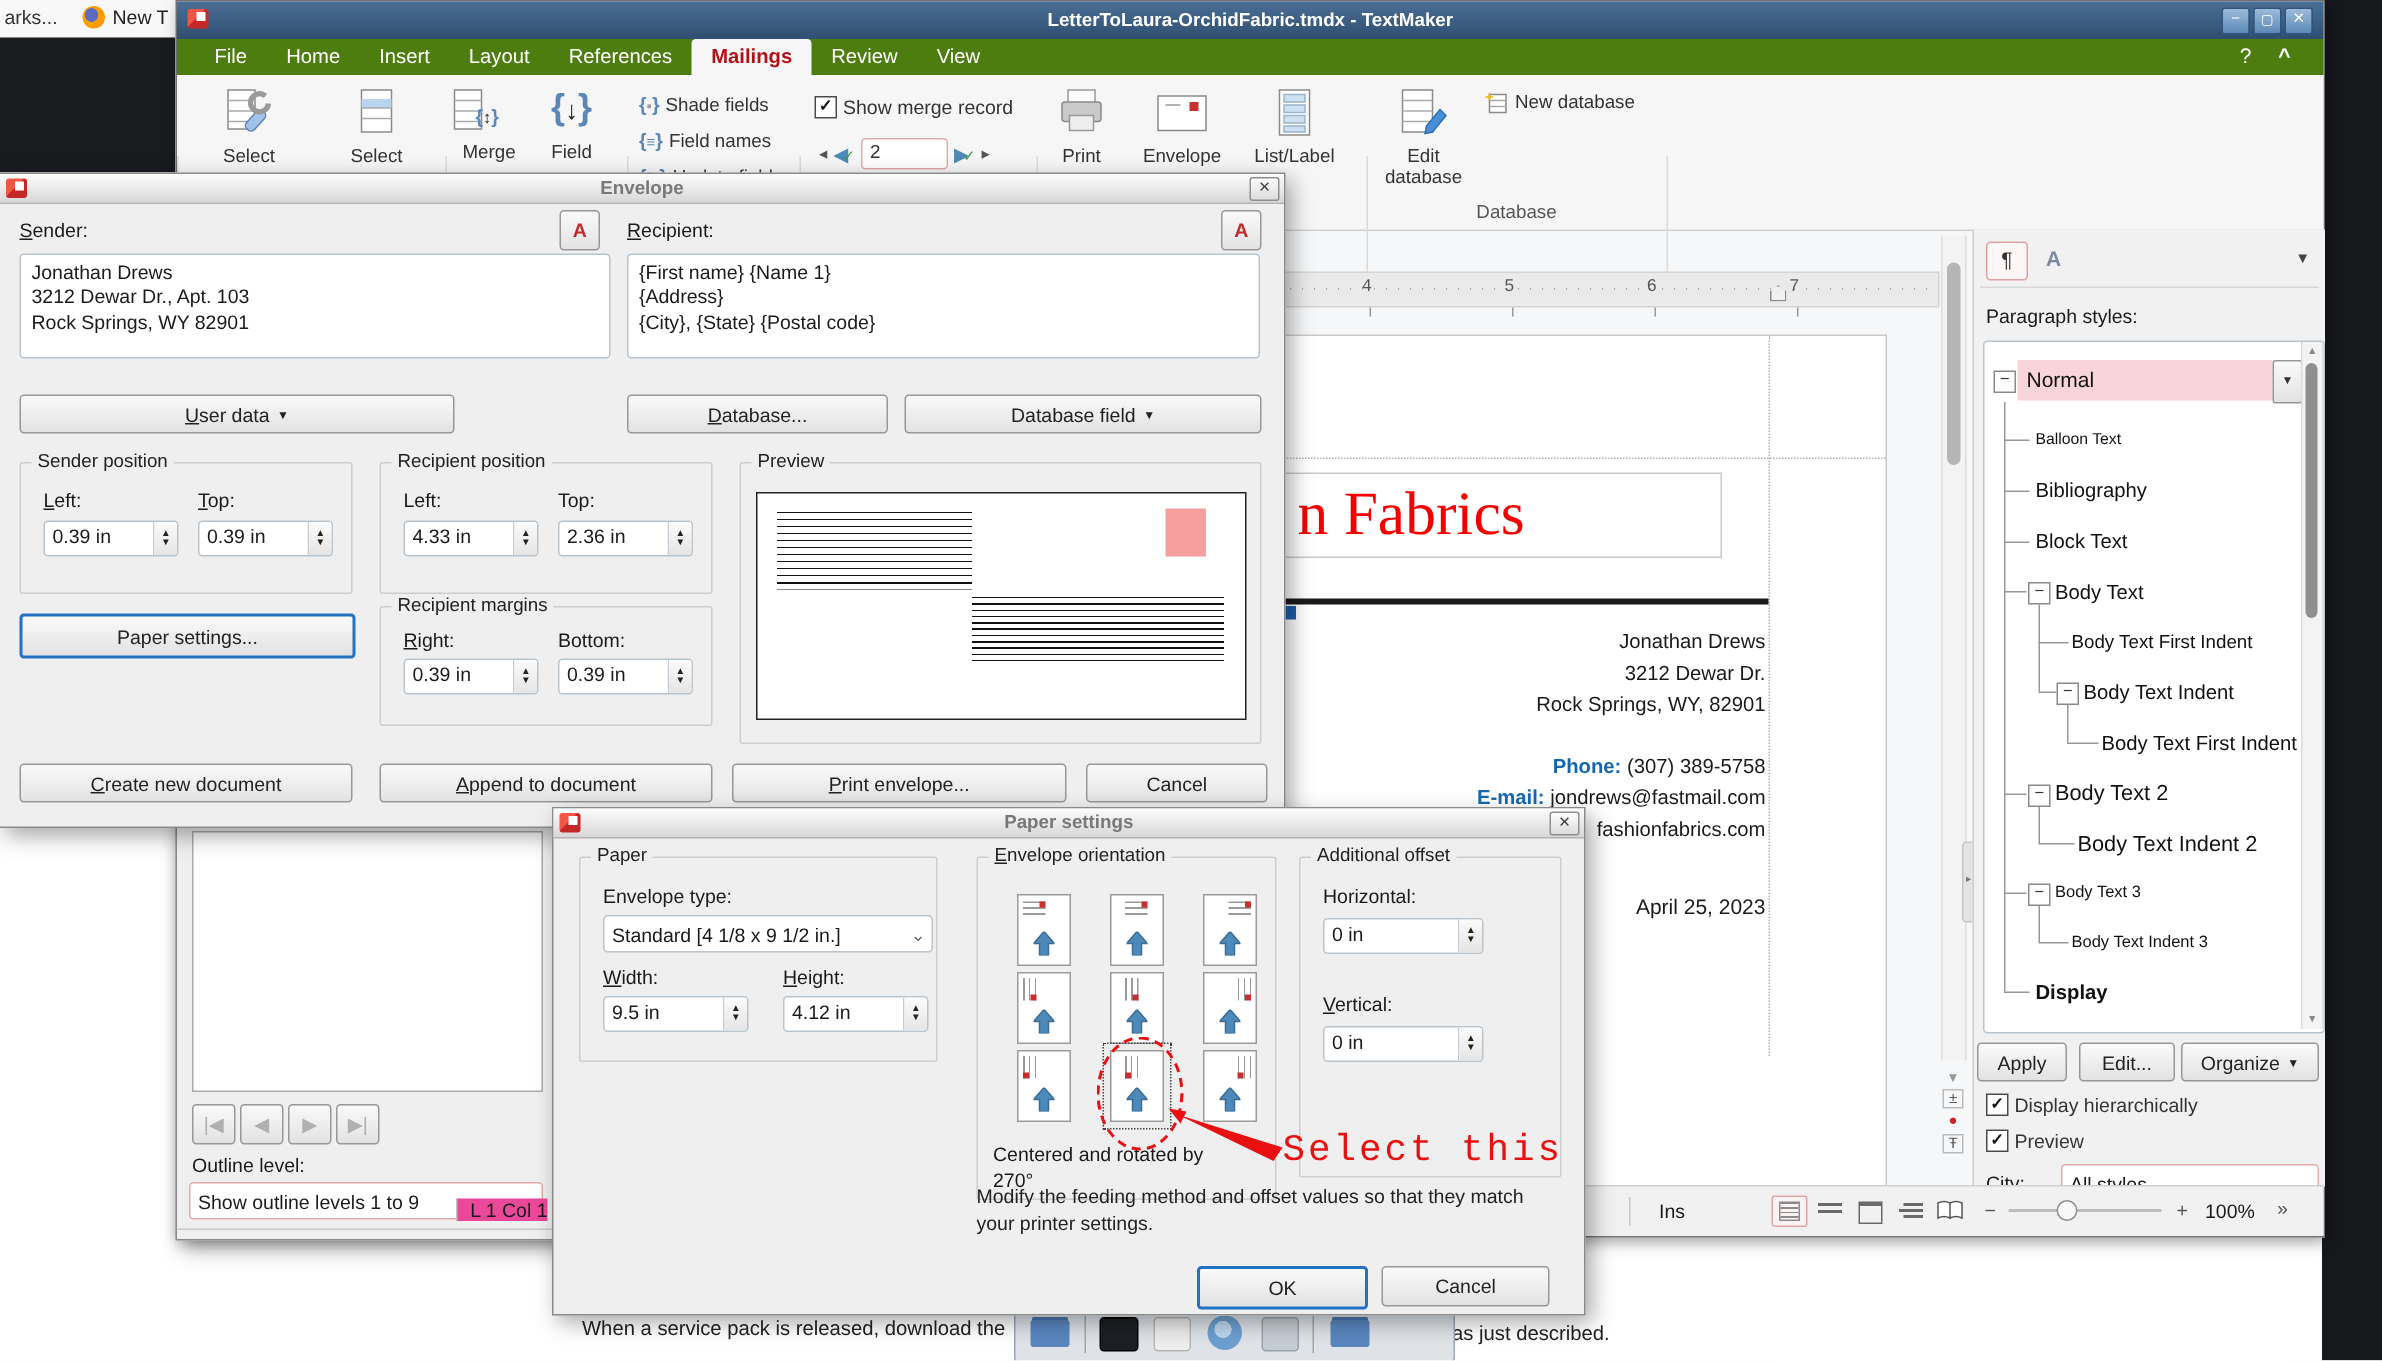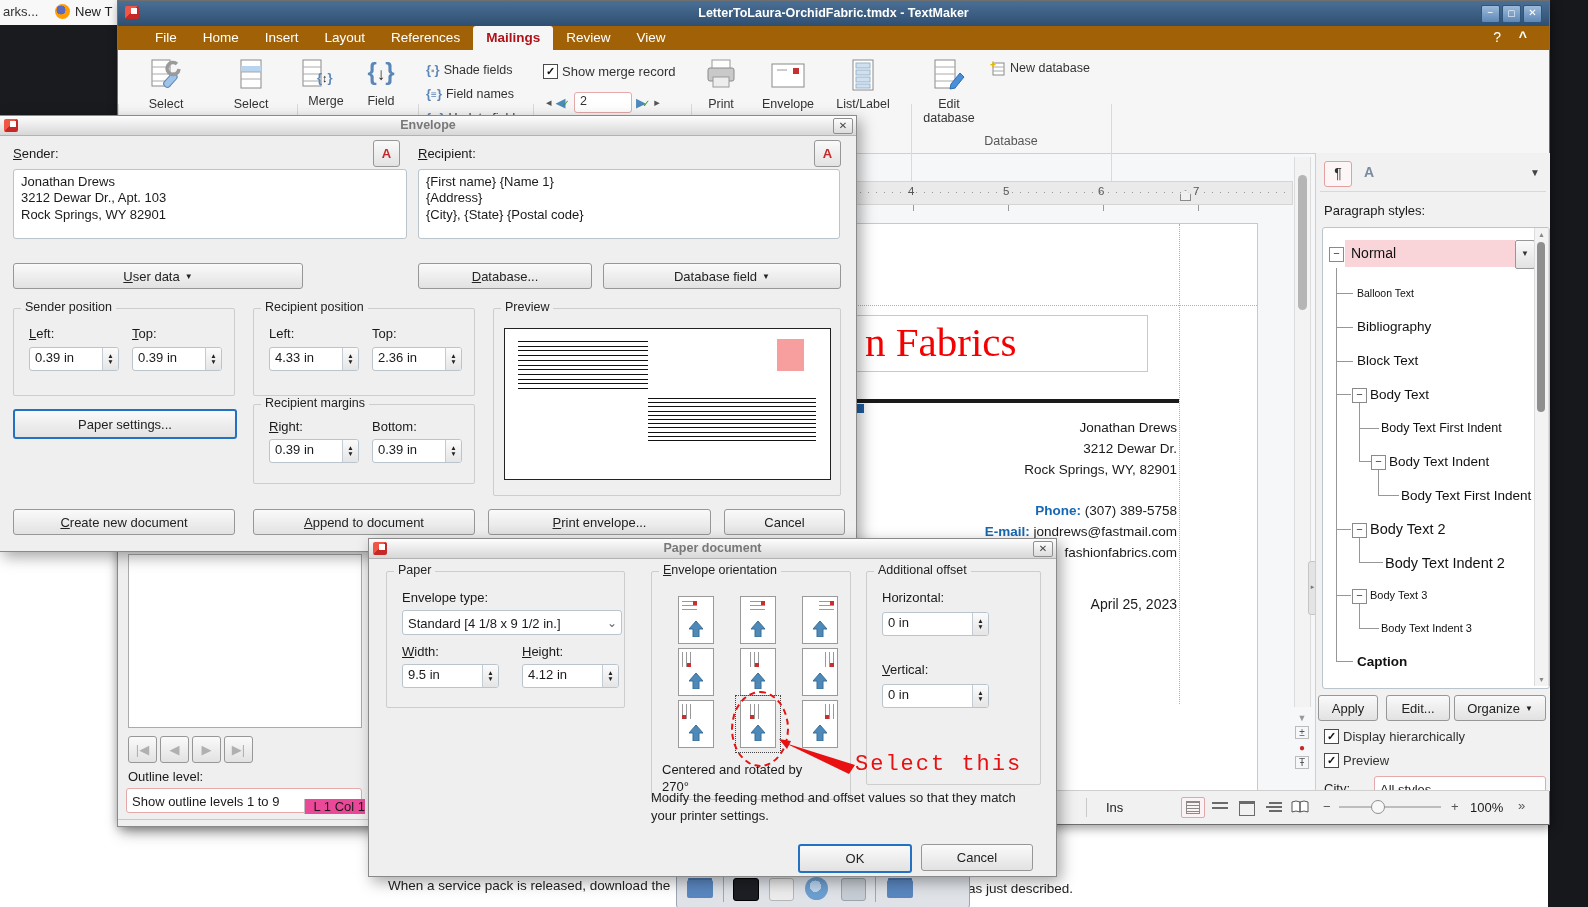--- a/index.html
+++ b/index.html
@@ -27,21 +27,21 @@
   .sv{flex:1;padding:2px 5px 0 5px;font-size:13px;white-space:nowrap;overflow:hidden}
   .sb{width:15px;border-left:1px solid #c3ccd4;background:linear-gradient(#fbfbfb,#e5e5e5);
       display:flex;flex-direction:column;align-items:center;justify-content:center;border-radius:0 2px 2px 0}
   .sb i{font-style:normal;font-size:6.5px;line-height:6px;color:#222}
   .combo{position:absolute;display:flex;align-items:center;background:#fff;border:1px solid #b9c4cc;border-radius:3px;height:23px}
   .combo .ca{width:18px;text-align:center;color:#666;font-size:12px}
   .red-b{border-color:#e5a9a9 !important}
   .cbx{display:inline-block;width:13px;height:13px;border:1px solid #4a4a4a;background:#fff;font-size:11px;line-height:12px;text-align:center;color:#111;font-weight:bold;vertical-align:-2px}
   .ta{position:absolute;background:#fff;border:1px solid #b9c4cc;border-radius:3px;padding:4px 7px;white-space:pre-line;line-height:1.25;font-size:13px}
   
-  .tabs{position:absolute;left:0;right:0;top:25px;height:24px;background:#a16207;display:flex;align-items:flex-end;padding-left:24px}
+  .tabs{position:absolute;left:0;right:0;top:25px;height:24px;background:#4d7c0f;display:flex;align-items:flex-end;padding-left:12px}
   .tab{padding:0 13px;height:24px;line-height:23px;color:#fff;font-size:13.5px;white-space:nowrap}
   .tab.active{background:#f6f6f6;color:#b11218;border-radius:3px 3px 0 0;font-weight:bold}
   .rbb{position:absolute;text-align:center;font-size:12.5px;color:#333}
   .rsep{position:absolute;width:1px;background:#dadada;top:54px;height:92px}
   .small-it{position:absolute;font-size:12.5px;color:#333;white-space:nowrap;display:flex;align-items:center;gap:4px}
   .braces{color:#5b87b8;font-weight:bold;font-size:13px}
   
   .sr{position:absolute;white-space:nowrap;color:#111}
   .exp{position:absolute;width:13px;height:13px;border:1px solid #8a8a8a;background:#fff;font-size:11px;line-height:10px;text-align:center;color:#333}
   .tl{position:absolute;background:#979797}
@@ -323,21 +323,21 @@
         <span class="sr" style="left:58px;top:193px;font-size:12.5px">Body Text First Indent</span>
         <span class="exp" style="left:48px;top:227px">−</span>
         <span class="sr" style="left:66px;top:226px;font-size:13.5px">Body Text Indent</span>
         <span class="sr" style="left:78px;top:260px;font-size:13.5px">Body Text First Indent</span>
         <span class="exp" style="left:29px;top:295px">−</span>
         <span class="sr" style="left:47px;top:293px;font-size:14.5px">Body Text 2</span>
         <span class="sr" style="left:62px;top:327px;font-size:14.5px">Body Text Indent 2</span>
         <span class="exp" style="left:29px;top:361px">−</span>
         <span class="sr" style="left:47px;top:361px;font-size:11px">Body Text 3</span>
         <span class="sr" style="left:58px;top:394px;font-size:11px">Body Text Indent 3</span>
-        <span class="sr" style="left:34px;top:426px;font-size:13.5px;font-weight:bold">Caption</span>
+        <span class="sr" style="left:34px;top:426px;font-size:13.5px;font-weight:bold">Display</span>
 
         <div class="sbar" style="right:0;top:0;width:13px;height:458px;border-left:1px solid #dcdcdc">
           <span class="abs" style="left:3px;top:3px;font-size:7px;color:#888">▲</span>
           <div class="thumb" style="left:2px;top:14px;width:8px;height:170px;background:#8f8f8f"></div>
           <span class="abs" style="left:3px;bottom:3px;font-size:7px;color:#888">▼</span>
         </div>
       </div>
 
       <div class="b" style="left:2px;top:542px;width:58px;height:24px">
           <span>Apply</span>
@@ -523,21 +523,21 @@
         <span class="fl-u">Print envelope...</span>
       </div>
     <div class="b" style="left:724px;top:393px;width:119px;height:24px">
         <span>Cancel</span>
       </div>
   </div>
 
   <div class="win" style="left:368px;top:538px;width:687px;height:337px">
     <div class="dlg-tb">
       <span class="tm-ico" style="left:4px;top:3px"></span>
-      <span class="dlg-title">Paper document</span>
+      <span class="dlg-title">Paper settings</span>
       <span class="dlg-close">✕</span>
     </div>
 
     <div class="grp" style="left:17px;top:32px;width:237px;height:135px">
       <b>Paper</b>
       <span class="lbl" style="left:15px;top:18px">Envelope type:</span>
       <div class="combo" style="left:15px;top:38px;width:218px">
         <span class="sv">Standard [4 1/8 x 9 1/2 in.]</span>
           <span class="ca">⌄</span>
       </div>
@@ -659,21 +659,21 @@
             <i>▼</i>
           </span>
         </div>
     </div>
 
     <div class="abs" style="left:362px;top:152px;width:54px;height:72px;border:2px dashed #e81010;border-radius:50%"></div>
     <svg class="abs" style="left:408px;top:178px" width="90" height="60">
         <polygon points="8,26 78,48 72,57" fill="#e81010"></polygon>
         <polygon points="2,22 14,24 10,32" fill="#e81010"></polygon>
       </svg>
-    <span class="abs" style="left:486px;top:213px;font-family:'Liberation Mono',monospace;font-size:22px;color:#e81010;letter-spacing:2px;white-space:nowrap">Select this</span>
+    <span class="abs" style="left:486px;top:213px;font-family:'Liberation Mono',monospace;font-size:25px;color:#e81010;letter-spacing:2px;white-space:nowrap">Select this</span>
 
     <div class="abs" style="left:282px;top:250px;width:372px;font-size:13px;line-height:1.35;color:#222">Modify the feeding method and offset values so that they match your printer settings.</div>
 
     <div class="b" style="left:429px;top:305px;width:110px;height:25px;border:2px solid #2271c3">
         <span>OK</span>
       </div>
     <div class="b" style="left:552px;top:305px;width:110px;height:25px">
         <span>Cancel</span>
       </div>
   </div>

